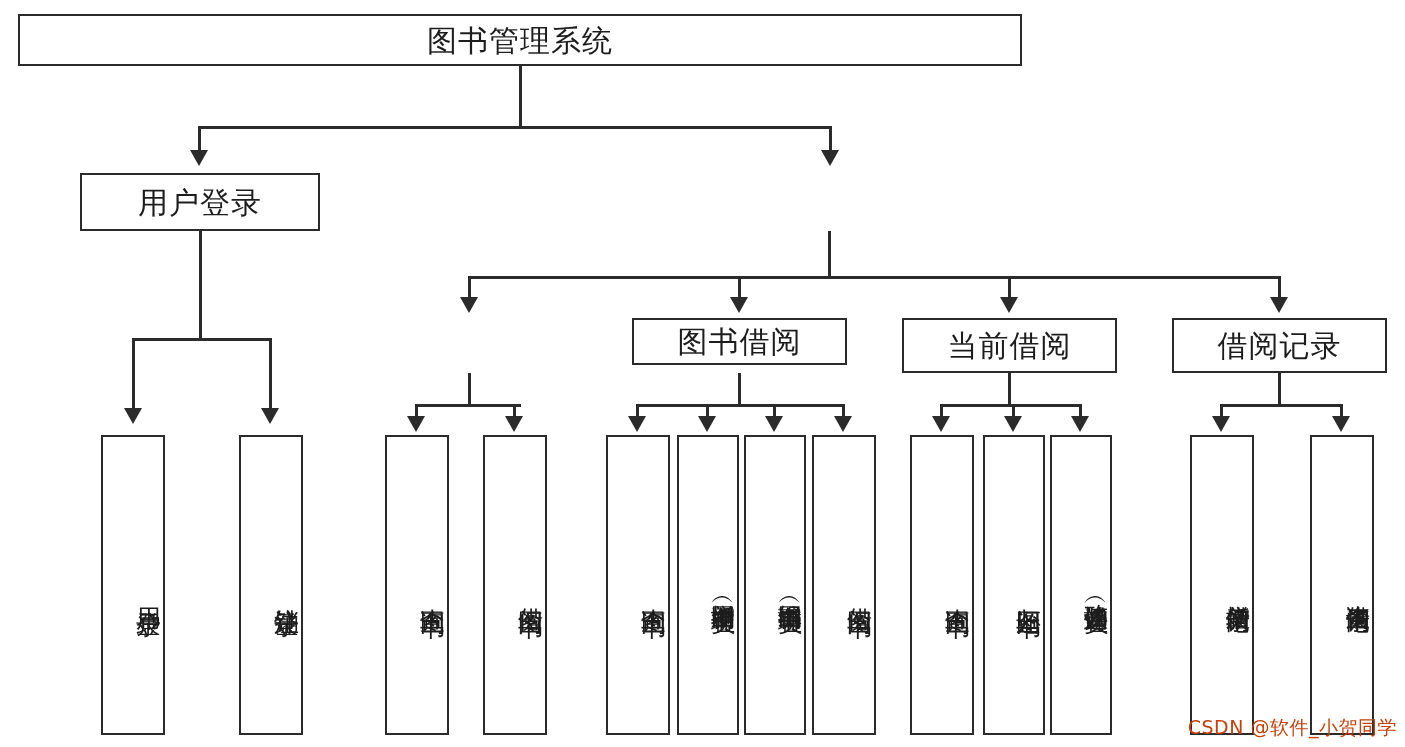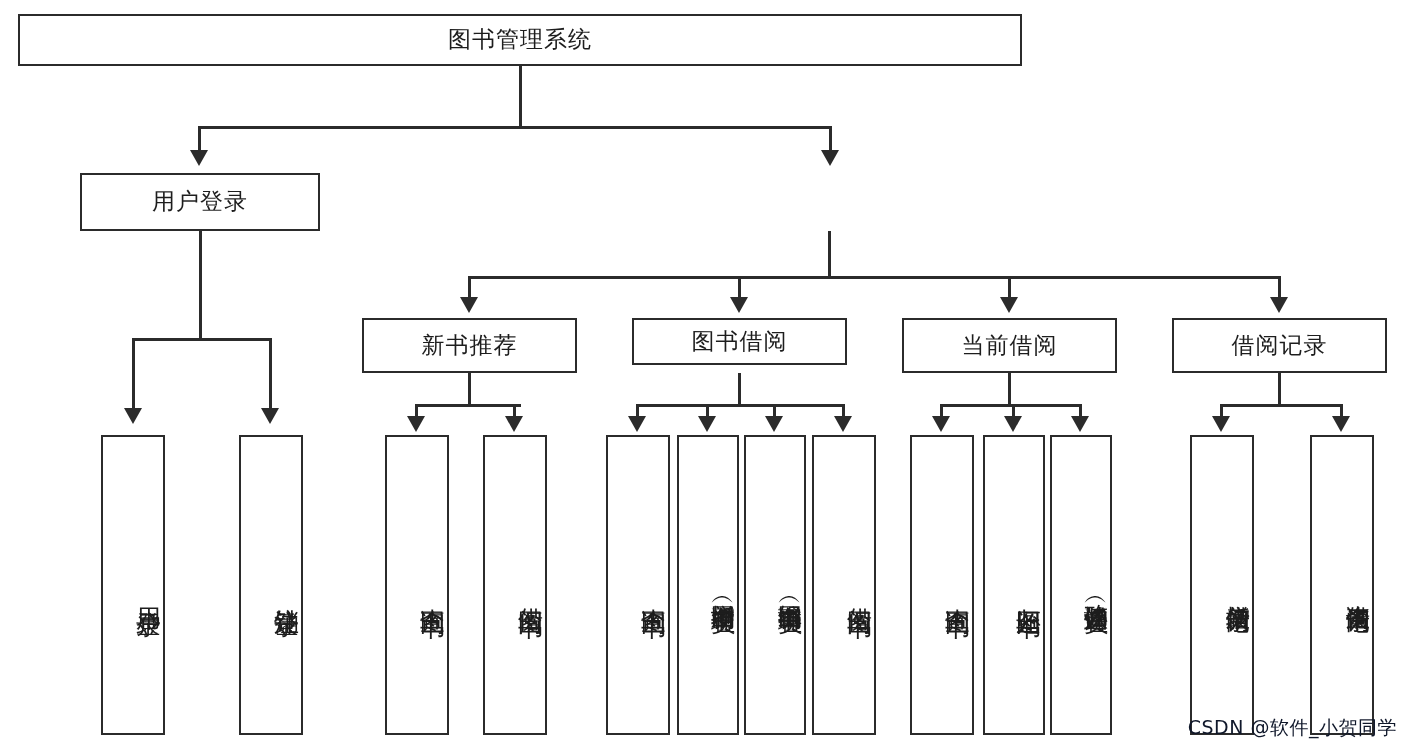--- a/index.html
+++ b/index.html
@@ -23,21 +23,21 @@
     position: absolute;
     box-sizing: border-box;
     background: #ffffff;
     border: 2.5px solid #2b2b2b;
     display: flex;
     align-items: center;
     justify-content: center;
     color: #1d1d1d;
   }
   .node.horiz {
-    font-size: 23px;
+    font-size: 30px;
     letter-spacing: 1px;
     line-height: 1.1;
   }
   .node.vert {
     writing-mode: vertical-rl;
     text-orientation: upright;
     font-size: 25px;
     line-height: 1.22;
     letter-spacing: 2px;
     align-items: flex-start;
@@ -108,21 +108,20 @@
   <div class="hline" style="left: 468px; top: 276px; width: 812px; background: rgb(43, 43, 43);"></div>
   <div class="vline" style="left: 468px; top: 276px; height: 23px; background: rgb(43, 43, 43);"></div>
   <div class="arrow" style="left: 460px; top: 297px; border-top-color: rgb(43, 43, 43);"></div>
   <div class="vline" style="left: 738px; top: 276px; height: 23px; background: rgb(43, 43, 43);"></div>
   <div class="arrow" style="left: 730px; top: 297px; border-top-color: rgb(43, 43, 43);"></div>
   <div class="vline" style="left: 1008px; top: 276px; height: 23px; background: rgb(43, 43, 43);"></div>
   <div class="arrow" style="left: 1000px; top: 297px; border-top-color: rgb(43, 43, 43);"></div>
   <div class="vline" style="left: 1278px; top: 276px; height: 23px; background: rgb(43, 43, 43);"></div>
   <div class="arrow" style="left: 1270px; top: 297px; border-top-color: rgb(43, 43, 43);"></div>
 
-  <div class="node horiz" id="n-new-book-rec" style="left: 362px; top: 318px; width: 215px; height: 55px; border-color: rgb(43, 43, 43); background: rgb(255, 255, 255); color: rgb(29, 29, 29);">新书推荐</div>
   <div class="node horiz" id="n-book-borrow" style="left: 632px; top: 318px; width: 215px; height: 47px; border-color: rgb(43, 43, 43); background: rgb(255, 255, 255); color: rgb(29, 29, 29);">图书借阅</div>
   <div class="node horiz" id="n-current-borrow" style="left: 902px; top: 318px; width: 215px; height: 55px; border-color: rgb(43, 43, 43); background: rgb(255, 255, 255); color: rgb(29, 29, 29);">当前借阅</div>
   <div class="node horiz" id="n-borrow-record" style="left: 1172px; top: 318px; width: 215px; height: 55px; border-color: rgb(43, 43, 43); background: rgb(255, 255, 255); color: rgb(29, 29, 29);">借阅记录</div>
 
   <div class="vline" style="left: 468px; top: 373px; height: 34px; background: rgb(43, 43, 43);"></div>
   <div class="hline" style="left: 415px; top: 404px; width: 106px; background: rgb(43, 43, 43);"></div>
   <div class="vline" style="left: 415px; top: 404px; height: 14px; background: rgb(43, 43, 43);"></div>
   <div class="arrow" style="left: 407px; top: 416px; border-top-color: rgb(43, 43, 43);"></div>
   <div class="vline" style="left: 513px; top: 404px; height: 14px; background: rgb(43, 43, 43);"></div>
   <div class="arrow" style="left: 505px; top: 416px; border-top-color: rgb(43, 43, 43);"></div>
@@ -161,15 +160,15 @@
   <div class="node vert" id="l4" style="left: 606px; top: 435px; width: 64px; height: 300px; border-color: rgb(43, 43, 43); background: rgb(255, 255, 255); color: rgb(29, 29, 29);">查询图书</div>
   <div class="node vert tall" id="l5" style="left: 677px; top: 435px; width: 62px; height: 300px; border-color: rgb(43, 43, 43); background: rgb(255, 255, 255); color: rgb(29, 29, 29);">新增图书（管理员）</div>
   <div class="node vert tall" id="l6" style="left: 744px; top: 435px; width: 62px; height: 300px; border-color: rgb(43, 43, 43); background: rgb(255, 255, 255); color: rgb(29, 29, 29);">编辑图书（管理员）</div>
   <div class="node vert" id="l7" style="left: 812px; top: 435px; width: 64px; height: 300px; border-color: rgb(43, 43, 43); background: rgb(255, 255, 255); color: rgb(29, 29, 29);">借阅图书</div>
   <div class="node vert" id="l8" style="left: 910px; top: 435px; width: 64px; height: 300px; border-color: rgb(43, 43, 43); background: rgb(255, 255, 255); color: rgb(29, 29, 29);">查询图书</div>
   <div class="node vert" id="l9" style="left: 983px; top: 435px; width: 62px; height: 300px; border-color: rgb(43, 43, 43); background: rgb(255, 255, 255); color: rgb(29, 29, 29);">归还图书</div>
   <div class="node vert tall" id="l10" style="left: 1050px; top: 435px; width: 62px; height: 300px; border-color: rgb(43, 43, 43); background: rgb(255, 255, 255); color: rgb(29, 29, 29);">确认归还（管理员）</div>
   <div class="node vert tall" id="l11" style="left: 1190px; top: 435px; width: 64px; height: 300px; border-color: rgb(43, 43, 43); background: rgb(255, 255, 255); color: rgb(29, 29, 29);">新增借阅记录</div>
   <div class="node vert tall" id="l12" style="left: 1310px; top: 435px; width: 64px; height: 300px; border-color: rgb(43, 43, 43); background: rgb(255, 255, 255); color: rgb(29, 29, 29);">查询借阅记录</div>
 
-  <div id="watermark" style="color: #0f172a;">CSDN @软件_小贺同学</div>
+  <div id="watermark" style="color: #c2410c;">CSDN @软件_小贺同学</div>
 
 </div>
 
 </body></html>

